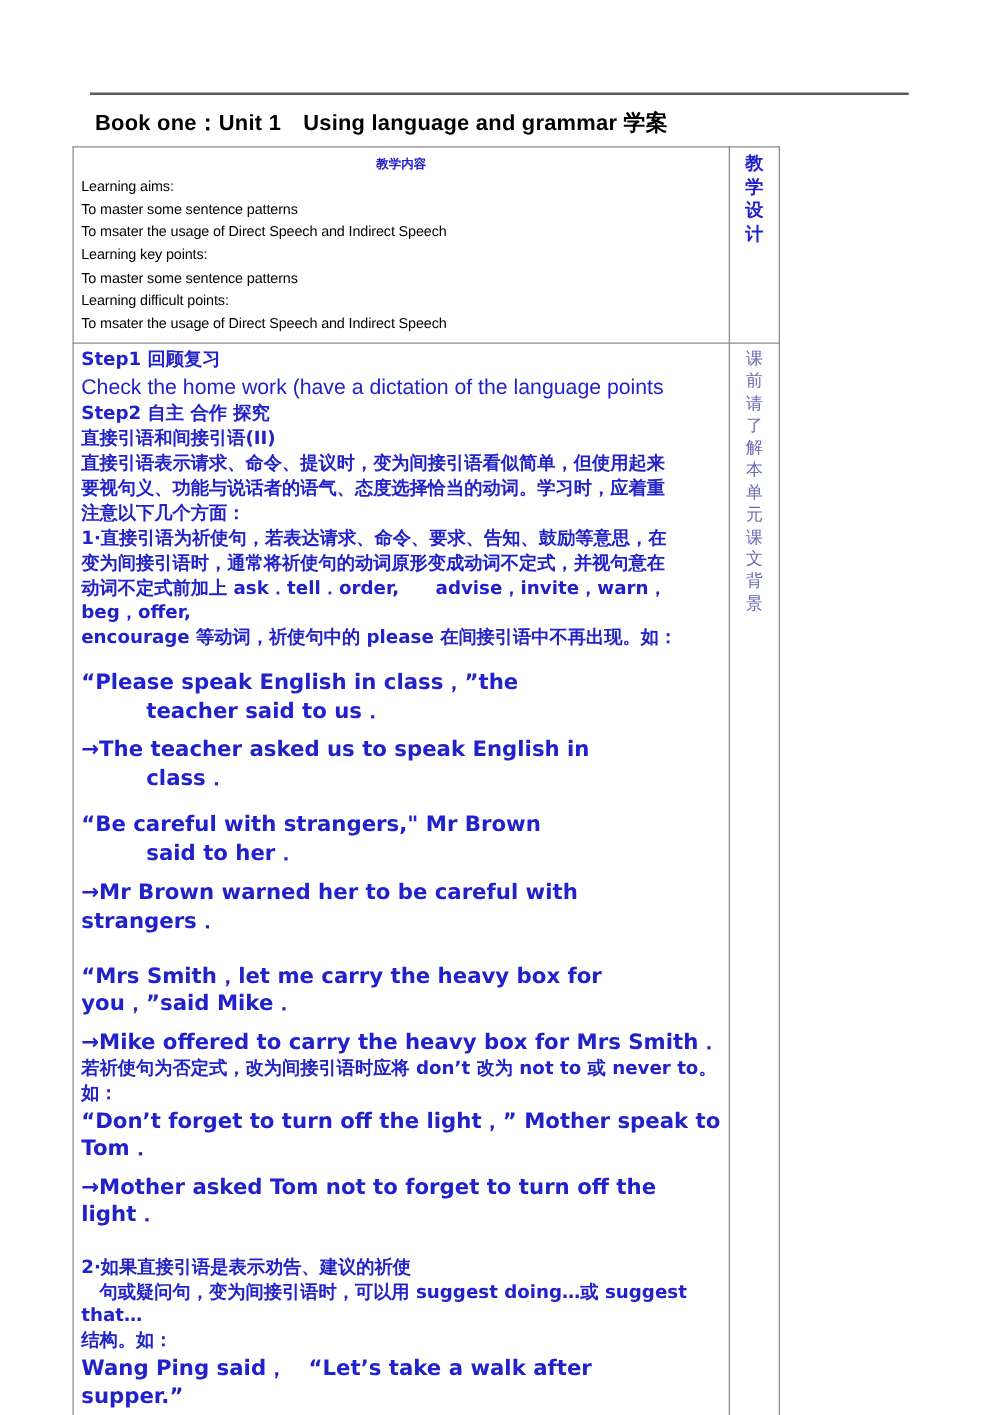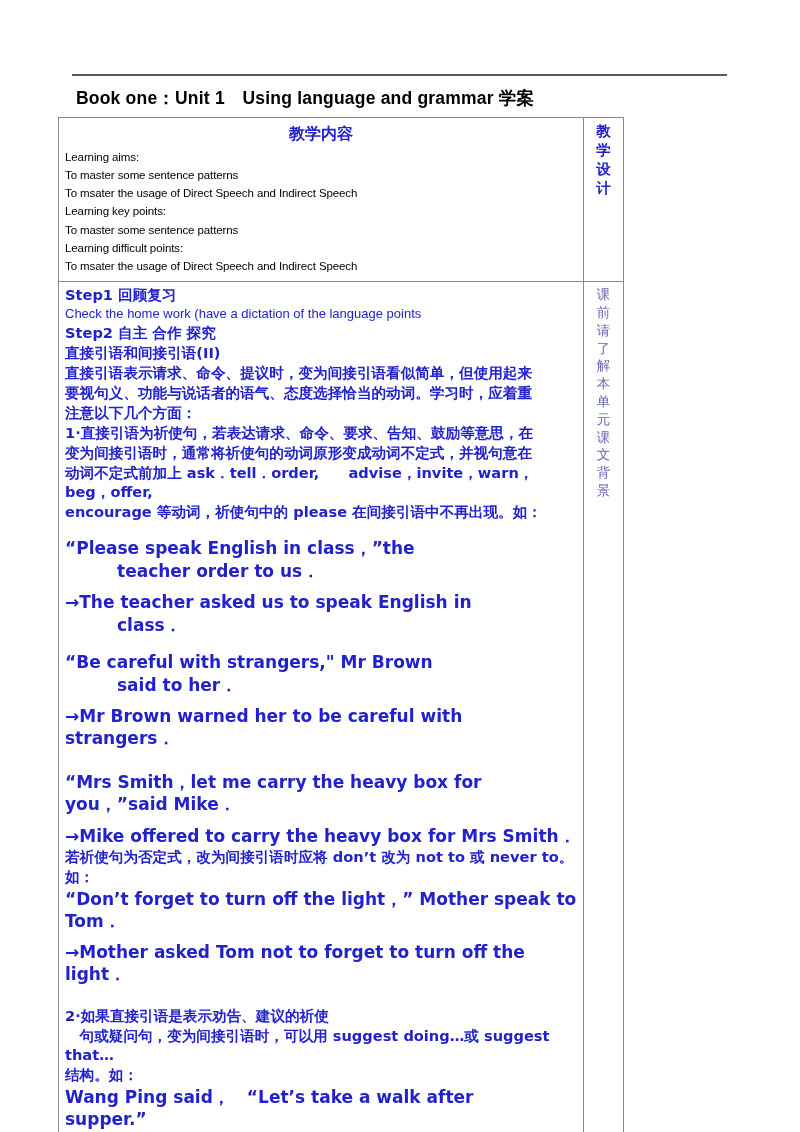--- a/index.html
+++ b/index.html
@@ -67,21 +67,21 @@
 
   .cell-pad {
     padding: 4px 6px 6px 6px;
   }
 
   
   .tc-heading {
     text-align: center;
     color: #2222cc;
     font-weight: bold;
-    font-size: 16px;
+    font-size: 10px;
     margin: 2px 0 3px 0;
     font-family: "DejaVu Sans", "Liberation Sans", sans-serif;
   }
   .aims-list {
     margin: 0;
     padding: 0;
     list-style: none;
   }
   .aims-list li {
     font-size: 11.5px;
@@ -124,21 +124,21 @@
     color: #2222cc;
     font-size: 14.2px;
     line-height: 1.30;
     margin: 1px;
     font-family: "DejaVu Sans", "Liberation Sans", sans-serif;
   }
   .ln.cn { font-weight: bold; font-size: 14.6px; }
   .ln.en { font-weight: bold; font-size: 17px; }
   .ln.plainen {
     font-weight: normal;
-    font-size: 13px;
+    font-size: 17px;
     font-family: "Liberation Sans", "DejaVu Sans", sans-serif;
   }
   .ln.indent1 { padding-left: 52px; }
   .ln.gap { height: 13px; }
   .ln.gap-sm { height: 7px; }
   .ln.gap-lg { height: 20px; }
 </style>
 </head>
 <body>
 
@@ -187,21 +187,21 @@
               <div class="ln cn">直接引语和间接引语(II)</div>
               <div class="ln cn">直接引语表示请求、命令、提议时，变为间接引语看似简单，但使用起来</div>
               <div class="ln cn">要视句义、功能与说话者的语气、态度选择恰当的动词。学习时，应着重</div>
               <div class="ln cn">注意以下几个方面：</div>
               <div class="ln cn">1·直接引语为祈使句，若表达请求、命令、要求、告知、鼓励等意思，在</div>
               <div class="ln cn">变为间接引语时，通常将祈使句的动词原形变成动词不定式，并视句意在</div>
               <div class="ln cn">动词不定式前加上 ask．tell．order,　　advise，invite，warn，beg，offer,</div>
               <div class="ln cn">encourage 等动词，祈使句中的 please 在间接引语中不再出现。如：</div>
               <div class="ln gap"></div>
               <div class="ln en">“Please speak English in class，”the</div>
-              <div class="ln en indent1">teacher order to us．</div>
+              <div class="ln en indent1">teacher said to us．</div>
               <div class="ln gap-sm"></div>
               <div class="ln en">→The teacher asked us to speak English in</div>
               <div class="ln en indent1">class．</div>
               <div class="ln gap"></div>
               <div class="ln en">“Be careful with strangers," Mr Brown</div>
               <div class="ln en indent1">said to her．</div>
               <div class="ln gap-sm"></div>
               <div class="ln en">→Mr Brown warned her to be careful with　 strangers．</div>
               <div class="ln gap-lg"></div>
               <div class="ln en">“Mrs Smith，let me carry the heavy box for you，”said Mike．</div>

